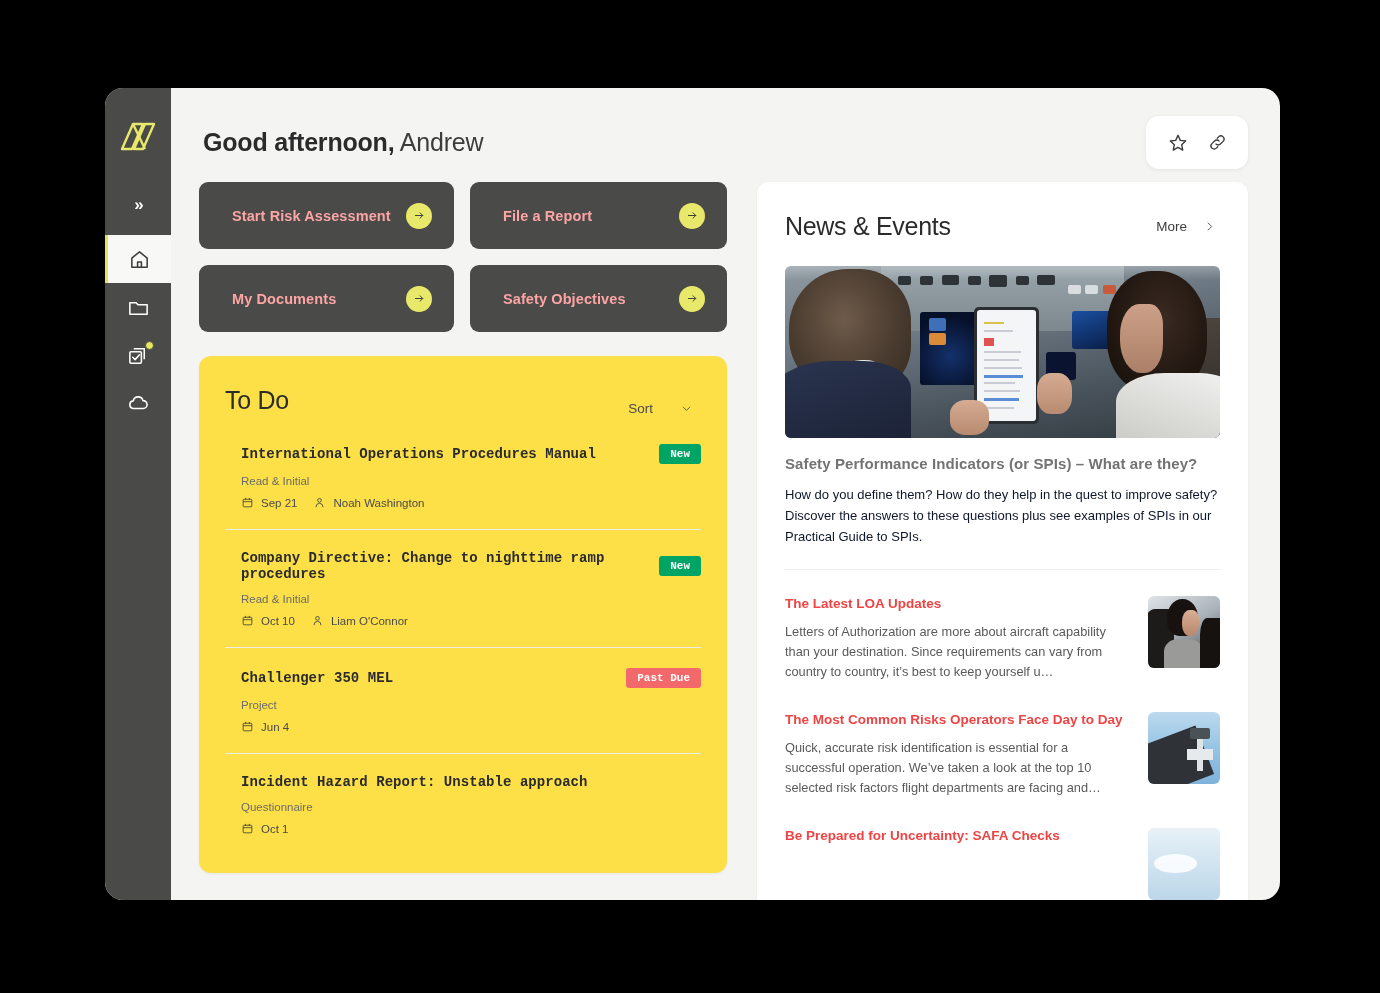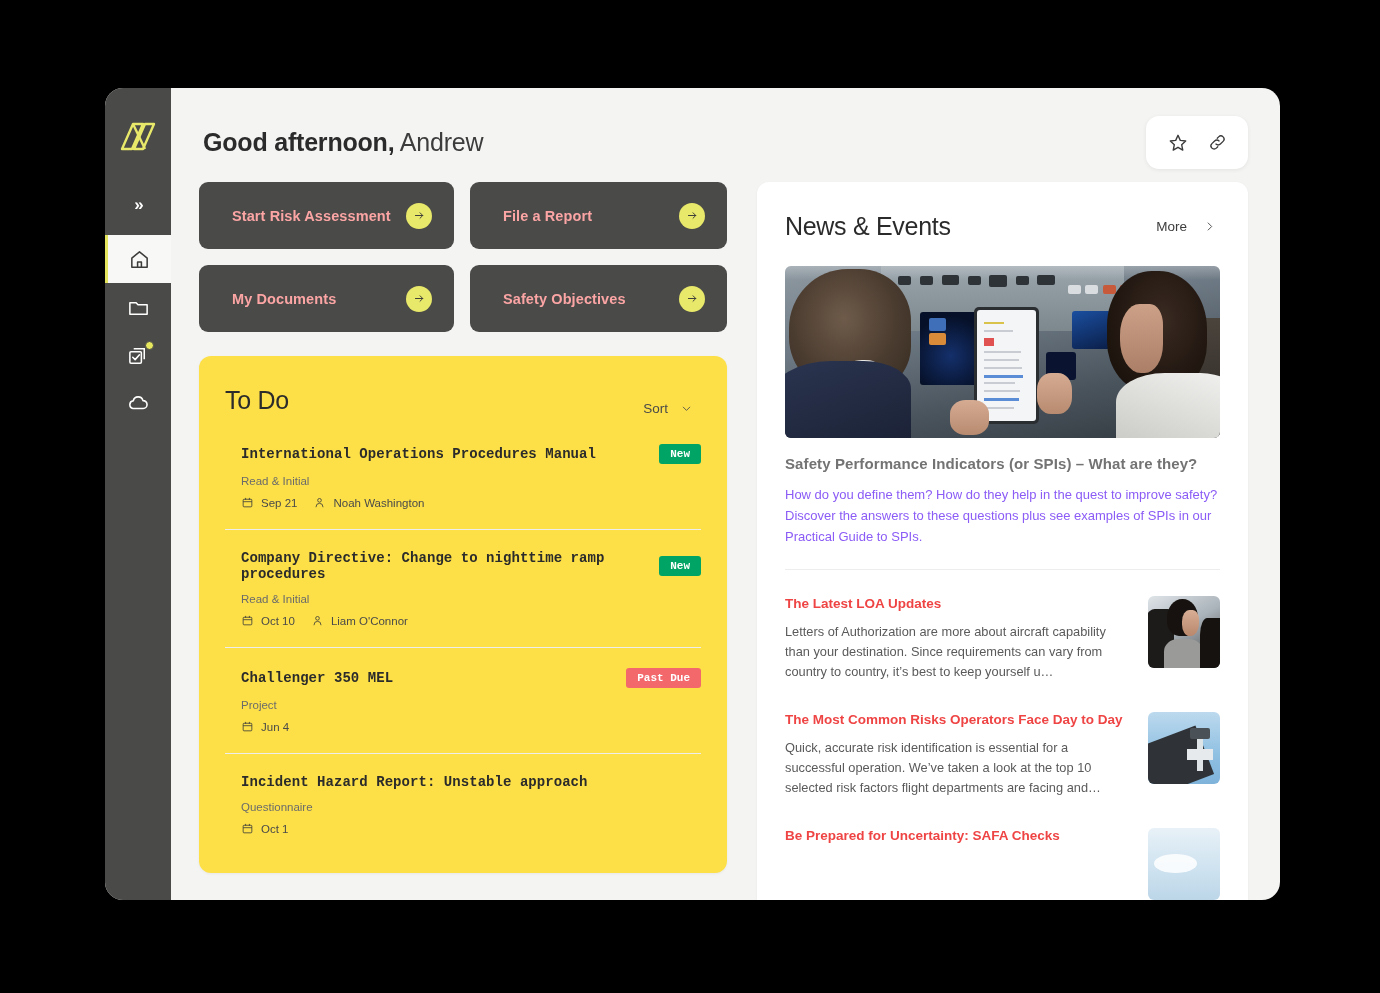--- a/index.html
+++ b/index.html
@@ -142,21 +142,21 @@
     box-shadow: 0 1px 3px rgba(0,0,0,0.05);
   }
   #todo-head {
     display: flex; align-items: center; justify-content: space-between;
     margin-bottom: 28px;
   }
   #todo-title {
     font-size: 25px; color: #2b2b2b; letter-spacing: -0.3px;
   }
   #sort-control {
-    display: flex; align-items: center; gap: 12px;
+    display: flex; align-items: center; gap: 27px;
     color: #4a4a4a; font-size: 13.5px;
     cursor: pointer; padding-right: 8px; margin-top: 17px;
   }
   #sort-control svg { stroke: #4a4a4a; fill: none; stroke-width: 1.6; }
 
   .todo-item {
     padding: 0 0 20px 16px;
     border-bottom: 1px solid #ededed;
     margin-bottom: 20px;
     position: relative;
@@ -286,21 +286,21 @@
   #hero-img .light-strip {
     position: absolute; left: 0; top: 0; width: 100%; height: 8%;
     background: linear-gradient(180deg,rgba(255,255,255,0.25),transparent);
   }
 
   #hero-title {
     font-size: 15px; font-weight: bold; color: #737373;
     margin: 17px 0 12px 0; letter-spacing: 0.1px;
   }
   #hero-desc {
-    font-size: 13px; line-height: 21px; color: #8b5cf6;
+    font-size: 13px; line-height: 21px; color: #0f172a;
     padding-bottom: 22px;
     border-bottom: 1px solid #ededed;
   }
 
   .article {
     display: flex; gap: 18px; align-items: flex-start;
     padding: 26px 0 0 0;
     cursor: pointer;
   }
   .article-text { flex: 1 1 auto; }

